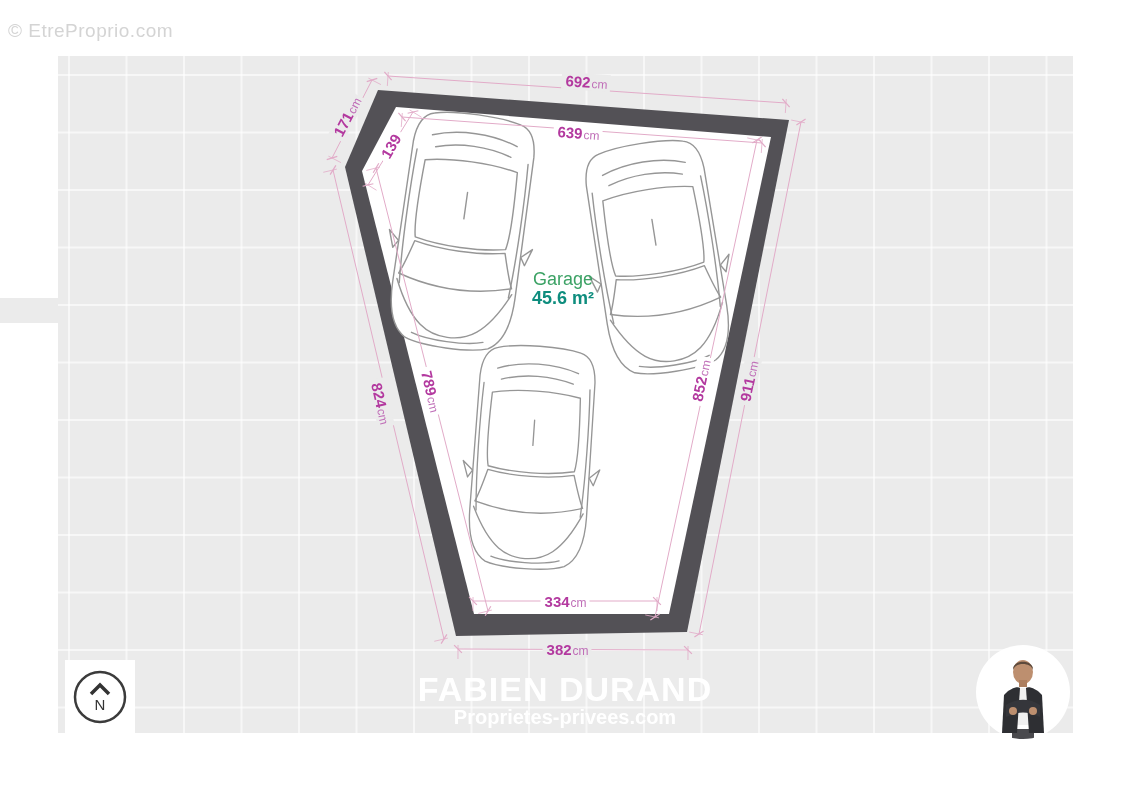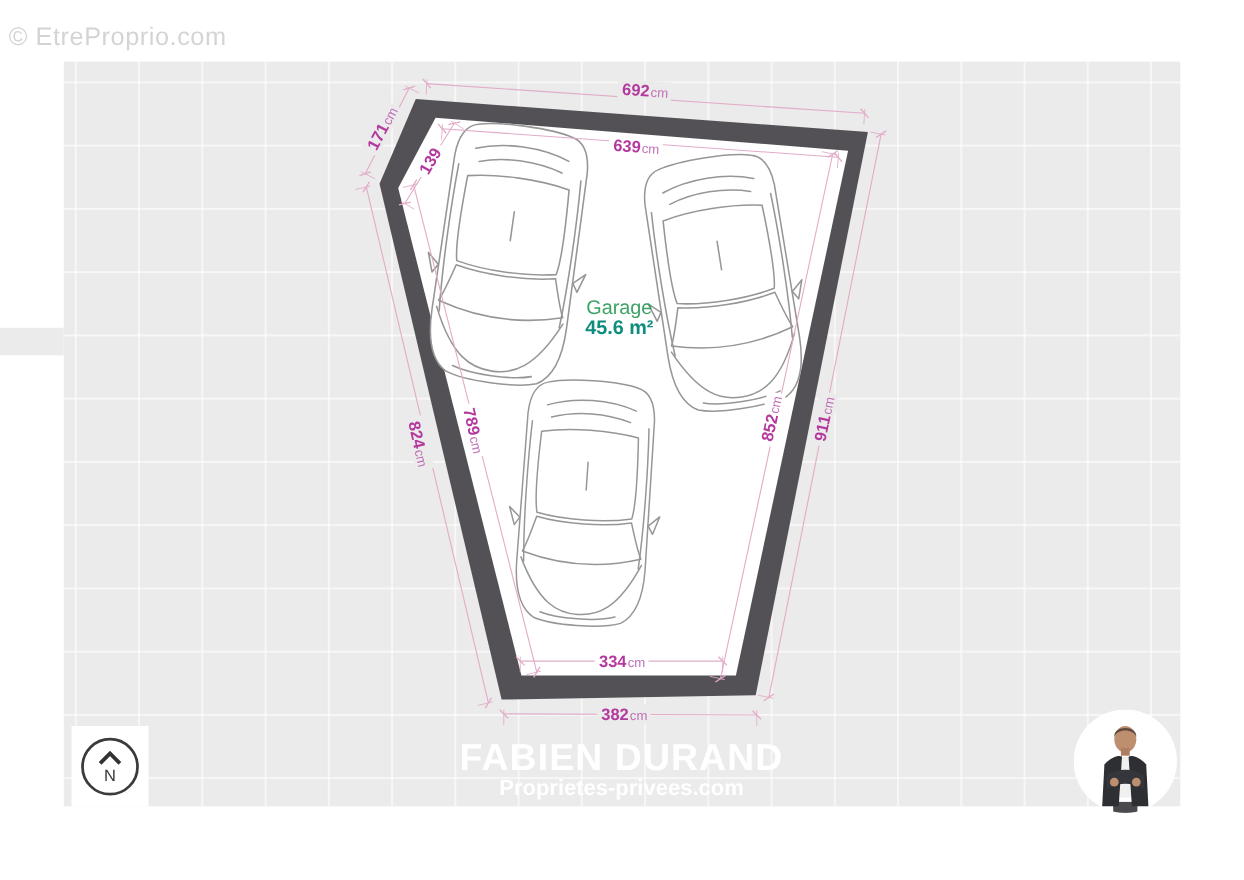--- a/index.html
+++ b/index.html
@@ -16,21 +16,21 @@
       linear-gradient(90deg, rgba(255,255,255,.6) 2px, transparent 2px);
     background-size:57.5px 57.5px;
     background-position:10px 18px;
   }
   .left-strip{
     position:absolute;left:0;top:298px;width:58px;height:25px;
     background:#ebebeb;
   }
   .watermark{
     position:absolute;left:8px;top:20px;
-    font-size:23px;letter-spacing:.5px;color:#d4d4d4;
+    font-size:19px;letter-spacing:.5px;color:#d4d4d4;
     text-shadow:1px 1px 0 rgba(255,255,255,.9);
     user-select:none;
   }
   svg.plan{position:absolute;left:0;top:0;}
   .compass-box{
     position:absolute;left:65px;top:660px;width:70px;height:73px;
     background:#ffffff;display:flex;align-items:center;justify-content:center;
   }
   .footer-name{
     position:absolute;left:565px;top:670px;transform:translateX(-50%);

